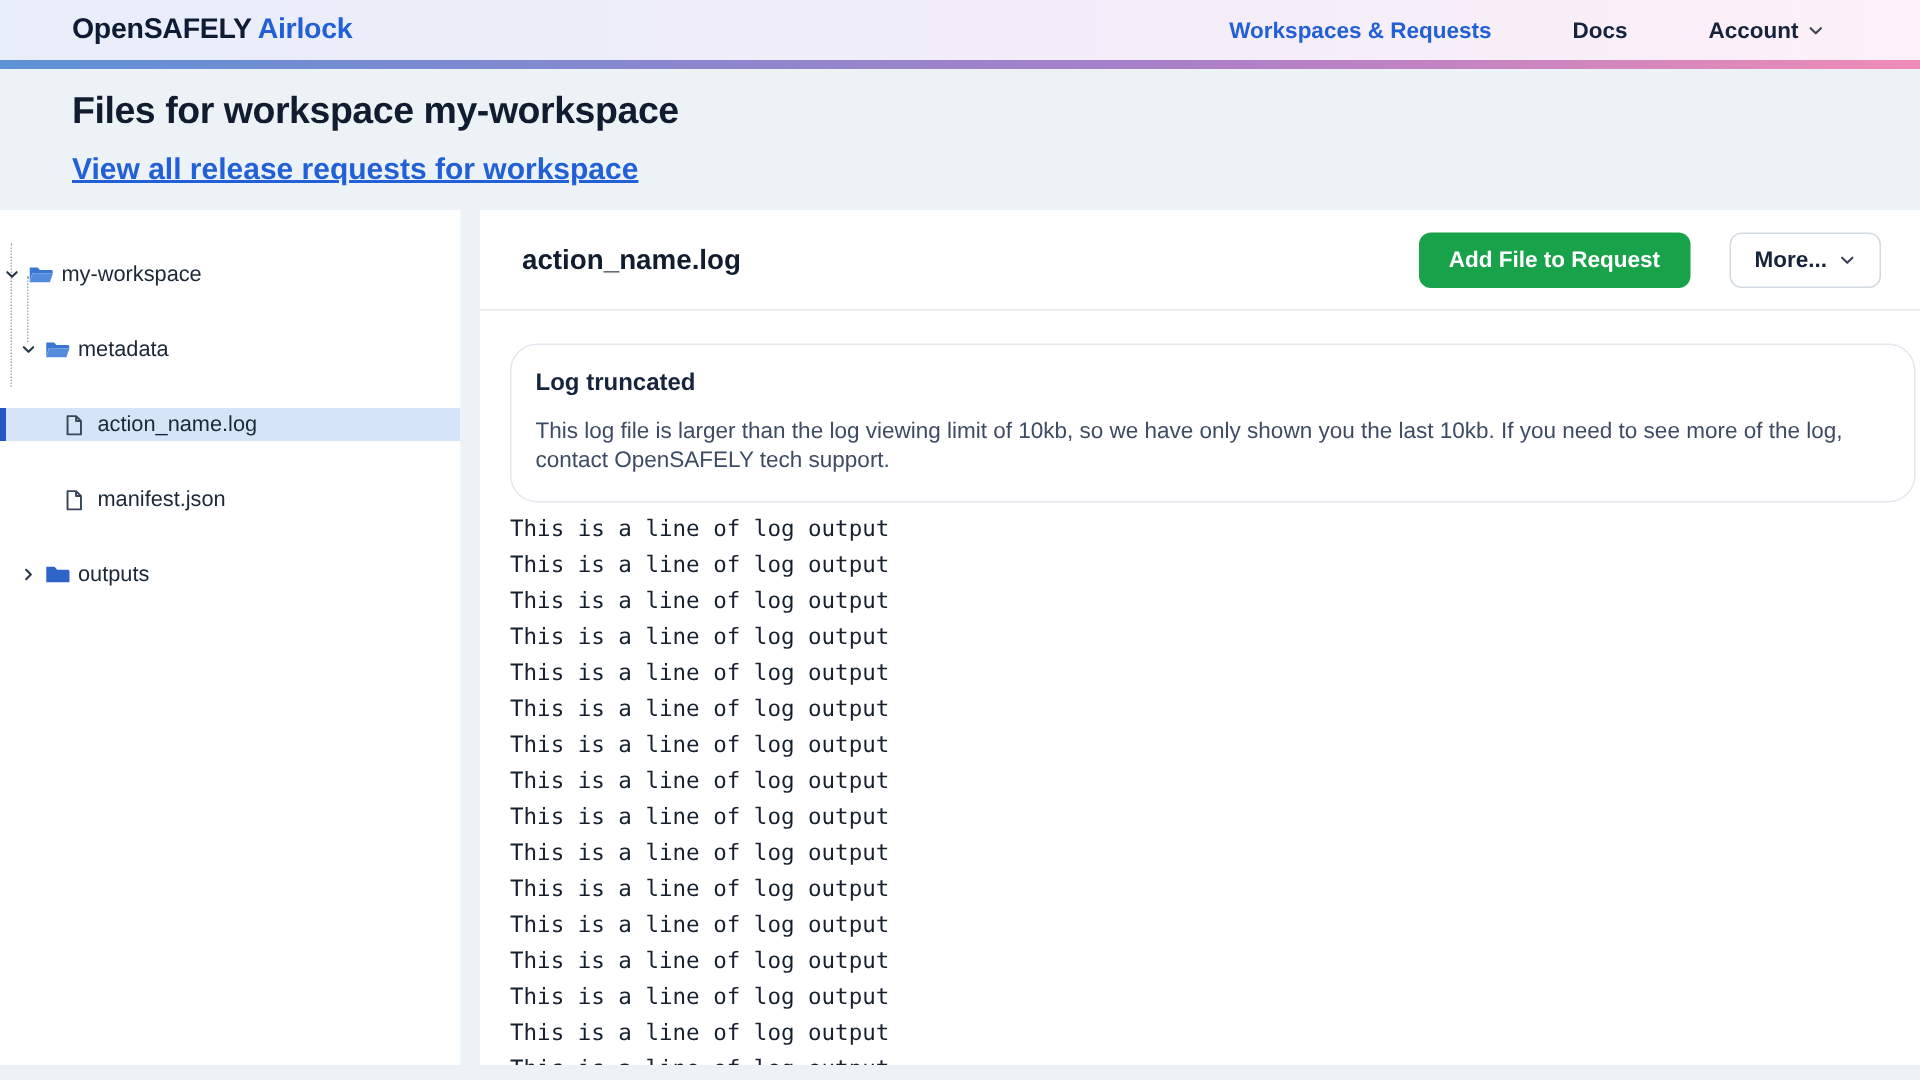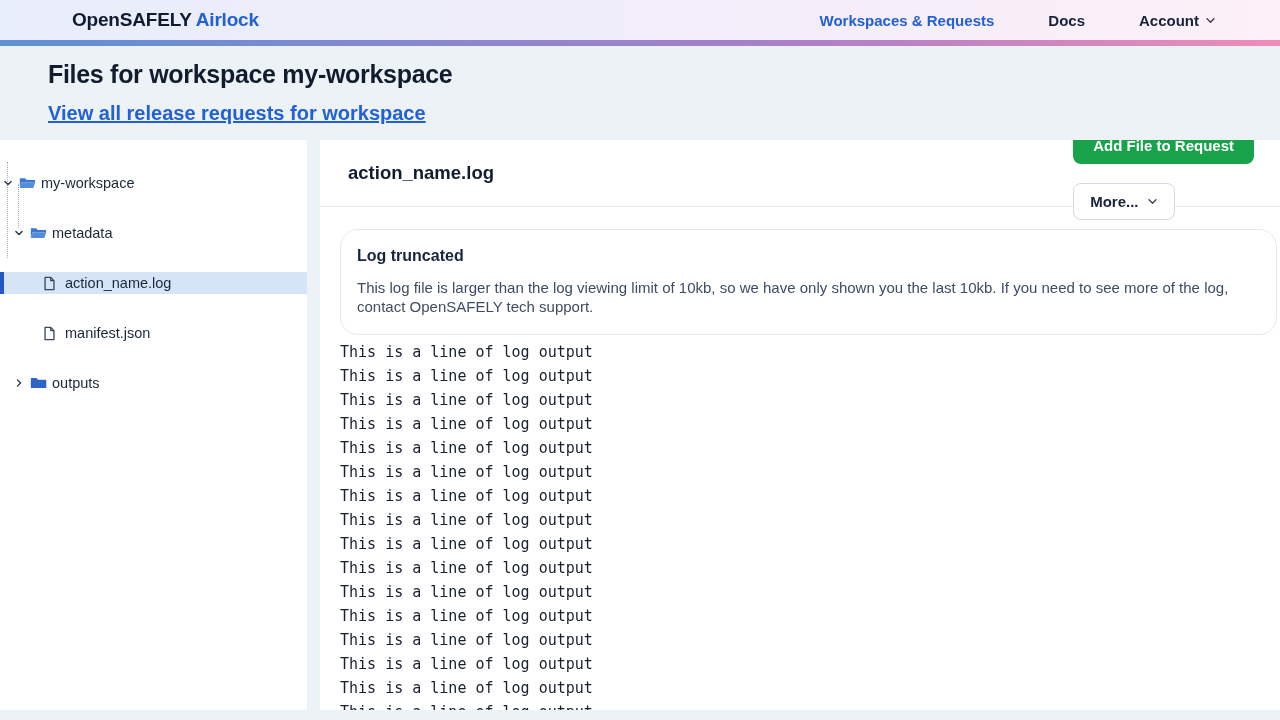--- a/index.html
+++ b/index.html
@@ -13,21 +13,21 @@
   
   .topnav {
     height: 40px;
     background: linear-gradient(90deg, #e8eefa 0%, #f2edfa 55%, #fdf0f8 100%);
     display: flex;
     align-items: center;
     justify-content: space-between;
     padding: 0 64px 0 48px;
   }
   .logo { font-size: 19px; font-weight: bold; letter-spacing: -0.2px; cursor: pointer; }
-  .logo .brand-a { color: #0e1b33; margin-left: 24px; }
+  .logo .brand-a { color: #0e1b33; }
   .logo .brand-b { color: #2160d6; }
   .nav-links { display: flex; align-items: center; gap: 34px; }
   .nav-link { font-size: 15px; font-weight: bold; color: #16233b; text-decoration: none; cursor: pointer; display: flex; align-items: center; gap: 6px; margin-left: 20px; }
   .nav-link.active { color: #2160d6; }
   .chev-svg { display: inline-flex; color: #3b4352; }
 
   
   .gradient-bar {
     height: 6px;
     background: linear-gradient(90deg, #5e91d5 0%, #8a87cf 35%, #a87fc9 60%, #ef8cb7 100%);
@@ -74,21 +74,21 @@
   
   .gap { width: 13px; min-width: 13px; }
   .main-panel { flex: 1; background: #ffffff; display: flex; flex-direction: column; overflow: hidden; }
   .panel-header {
     height: 67px; min-height: 67px;
     display: flex; align-items: center; justify-content: space-between;
     padding: 0 26px 0 28px;
     border-bottom: 1px solid #e5e8ec;
   }
   .file-title { font-size: 18.5px; font-weight: bold; color: #111c2e; }
-  .header-actions { display: flex; align-items: flex-start; gap: 19px; flex-direction: column; }
+  .header-actions { display: flex; align-items: flex-end; gap: 26px; }
   .btn-green {
     background: #18a34b; color: #ffffff;
     border: none; border-radius: 8px;
     font-family: inherit; font-size: 15px; font-weight: bold;
     padding: 10px 20px; cursor: pointer;
   }
   .btn-more {
     background: #ffffff; color: #16233b;
     border: 1px solid #d4dae1; border-radius: 8px;
     font-family: inherit; font-size: 15px; font-weight: bold;

